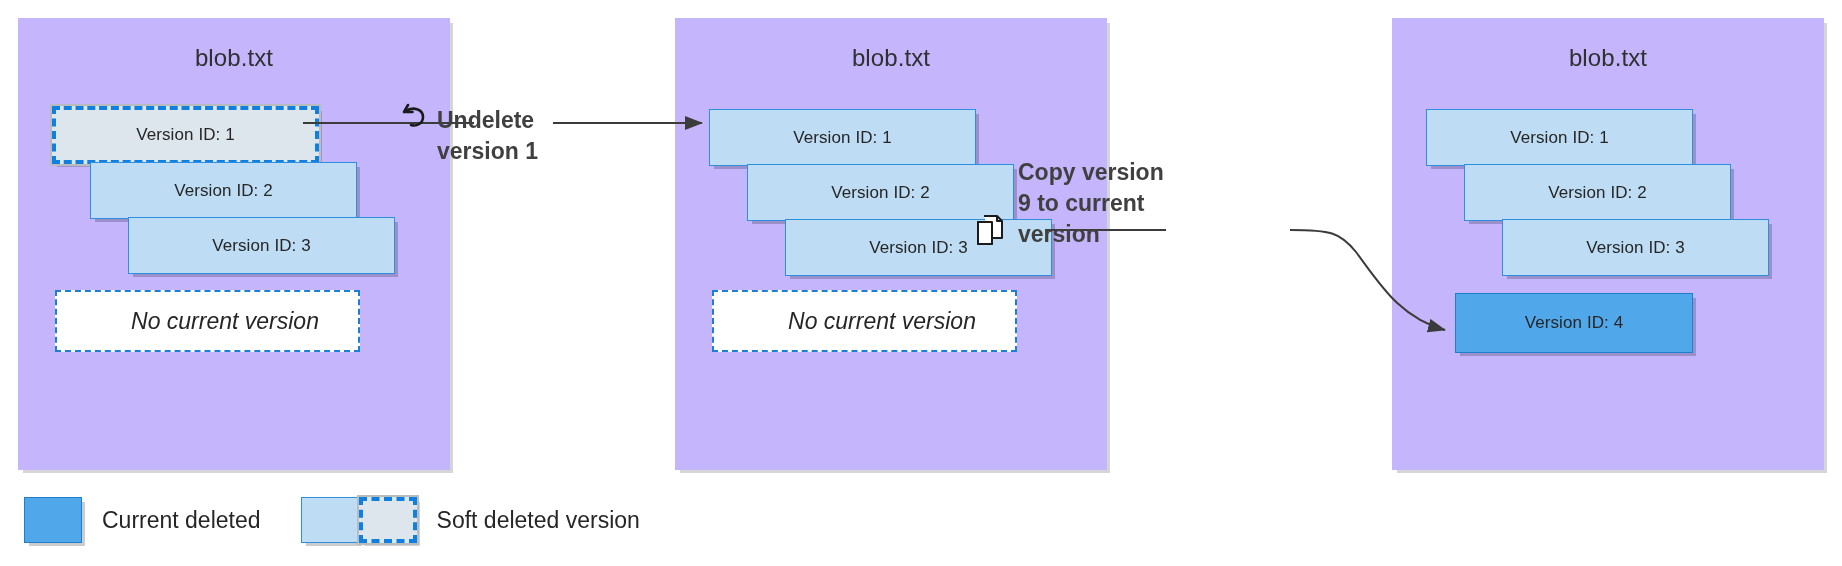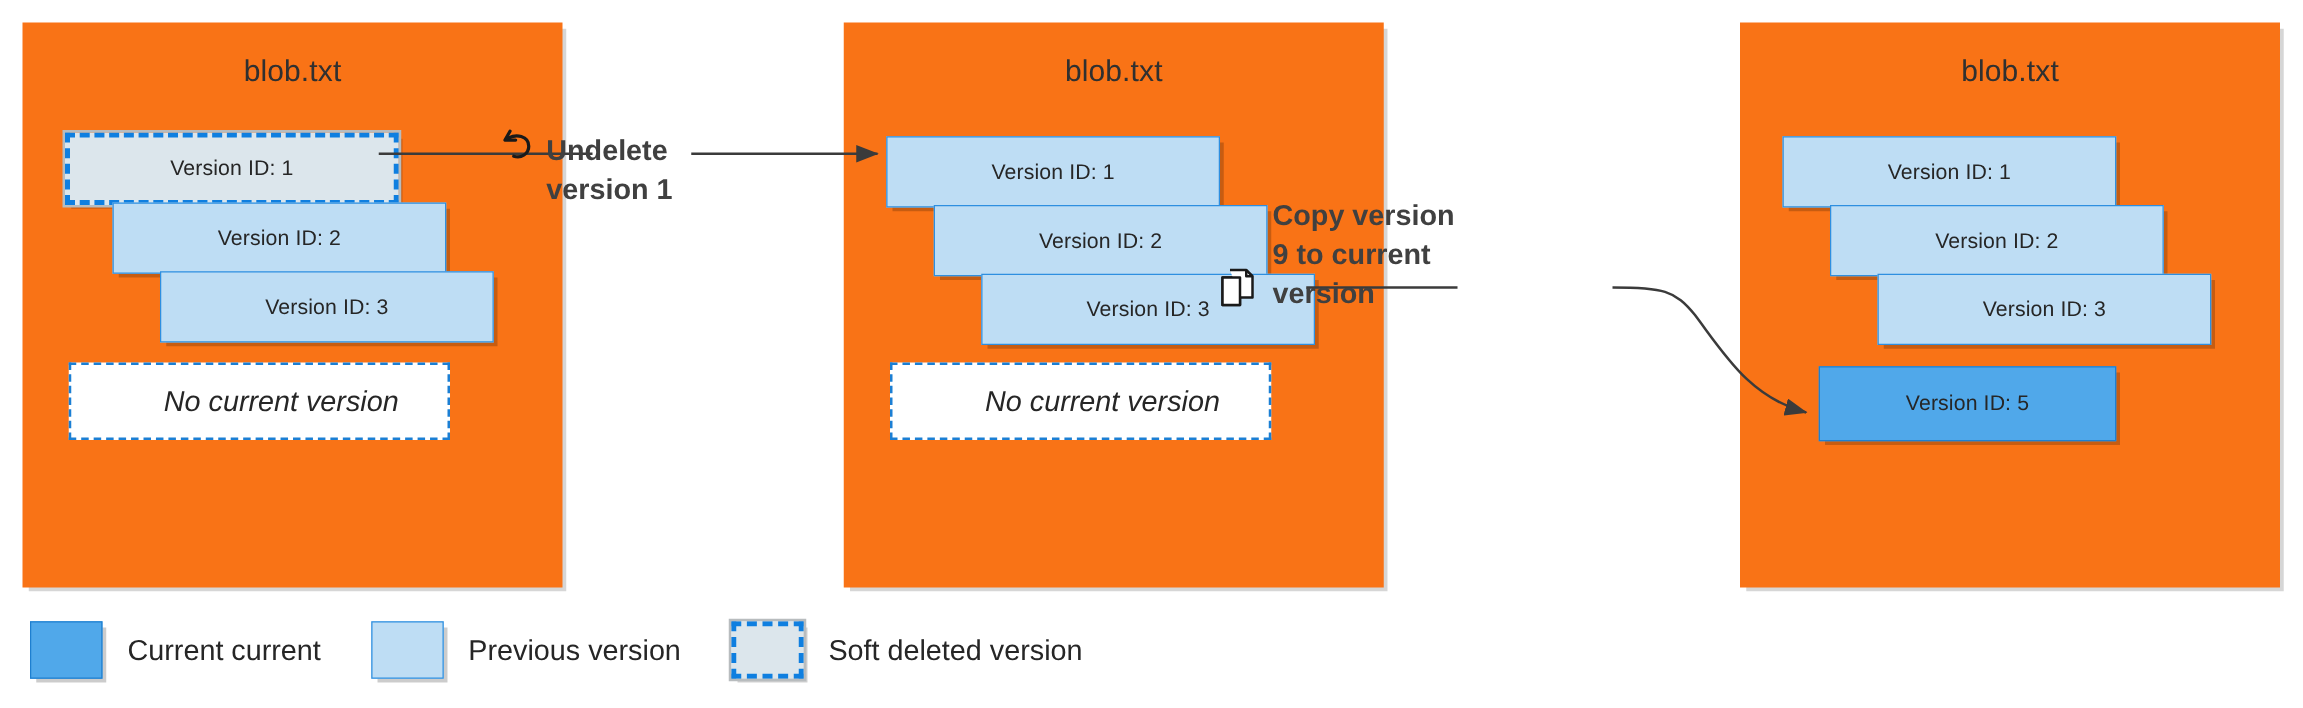--- a/index.html
+++ b/index.html
@@ -15,21 +15,21 @@
     position: relative;
     width: 1842px;
     height: 566px;
     overflow: hidden;
     background: #ffffff;
   }
 
   
   .panel {
     position: absolute;
-    background: #f97316;
+    background: #c4b5fd;
     box-shadow: 4px 4px 0 -1px rgba(0,0,0,0.16);
   }
   .panel-title {
     position: absolute;
     top: 26px;
     left: 0;
     width: 100%;
     text-align: center;
     font-size: 24px;
     color: #303030;
@@ -175,21 +175,21 @@
 
   <div class="panel" style="left:1392px; top:18px; width:432px; height:452px;">
     <div class="panel-title">blob.txt</div>
 
     <div class="vbox previous" style="left:34px; top:91px; width:267px; height:57px;">Version ID: 1</div>
 
     <div class="vbox previous" style="left:72px; top:146px; width:267px; height:57px;">Version ID: 2</div>
 
     <div class="vbox previous" style="left:110px; top:201px; width:267px; height:57px;">Version ID: 3</div>
 
-    <div class="vbox current" style="left:63px; top:275px; width:238px; height:60px;">Version ID: 5</div>
+    <div class="vbox current" style="left:63px; top:275px; width:238px; height:60px;">Version ID: 4</div>
   </div>
 
   <svg id="connectors" viewBox="0 0 1842 566" xmlns="http://www.w3.org/2000/svg">
     <defs>
       <marker id="arrowhead" markerWidth="9" markerHeight="7" refX="8.5" refY="3.5" orient="auto" markerUnits="strokeWidth">
         <polygon points="0 0, 9 3.5, 0 7" fill="#3B3B3B"></polygon>
       </marker>
     </defs>
 
     <path d="M 303 123 L 474 123" stroke="#3B3B3B" stroke-width="2" fill="none"></path>
@@ -220,26 +220,25 @@
     </svg>
   </div>
   <div class="step-label" style="left:1018px; top:157px; width:180px;">Copy version
 9 to current
 version</div>
 
   <div id="legend">
 
     <div class="legend-item">
       <div class="legend-swatch current"></div>
-      <div class="legend-label">Current current</div>
+      <div class="legend-label">Current deleted</div>
     </div>
 
     <div class="legend-item">
       <div class="legend-swatch previous"></div>
-      <div class="legend-label">Previous version</div>
     </div>
 
     <div class="legend-item">
       <div class="legend-swatch softdeleted"></div>
       <div class="legend-label">Soft deleted version</div>
     </div>
 
   </div>
 
 </div>

